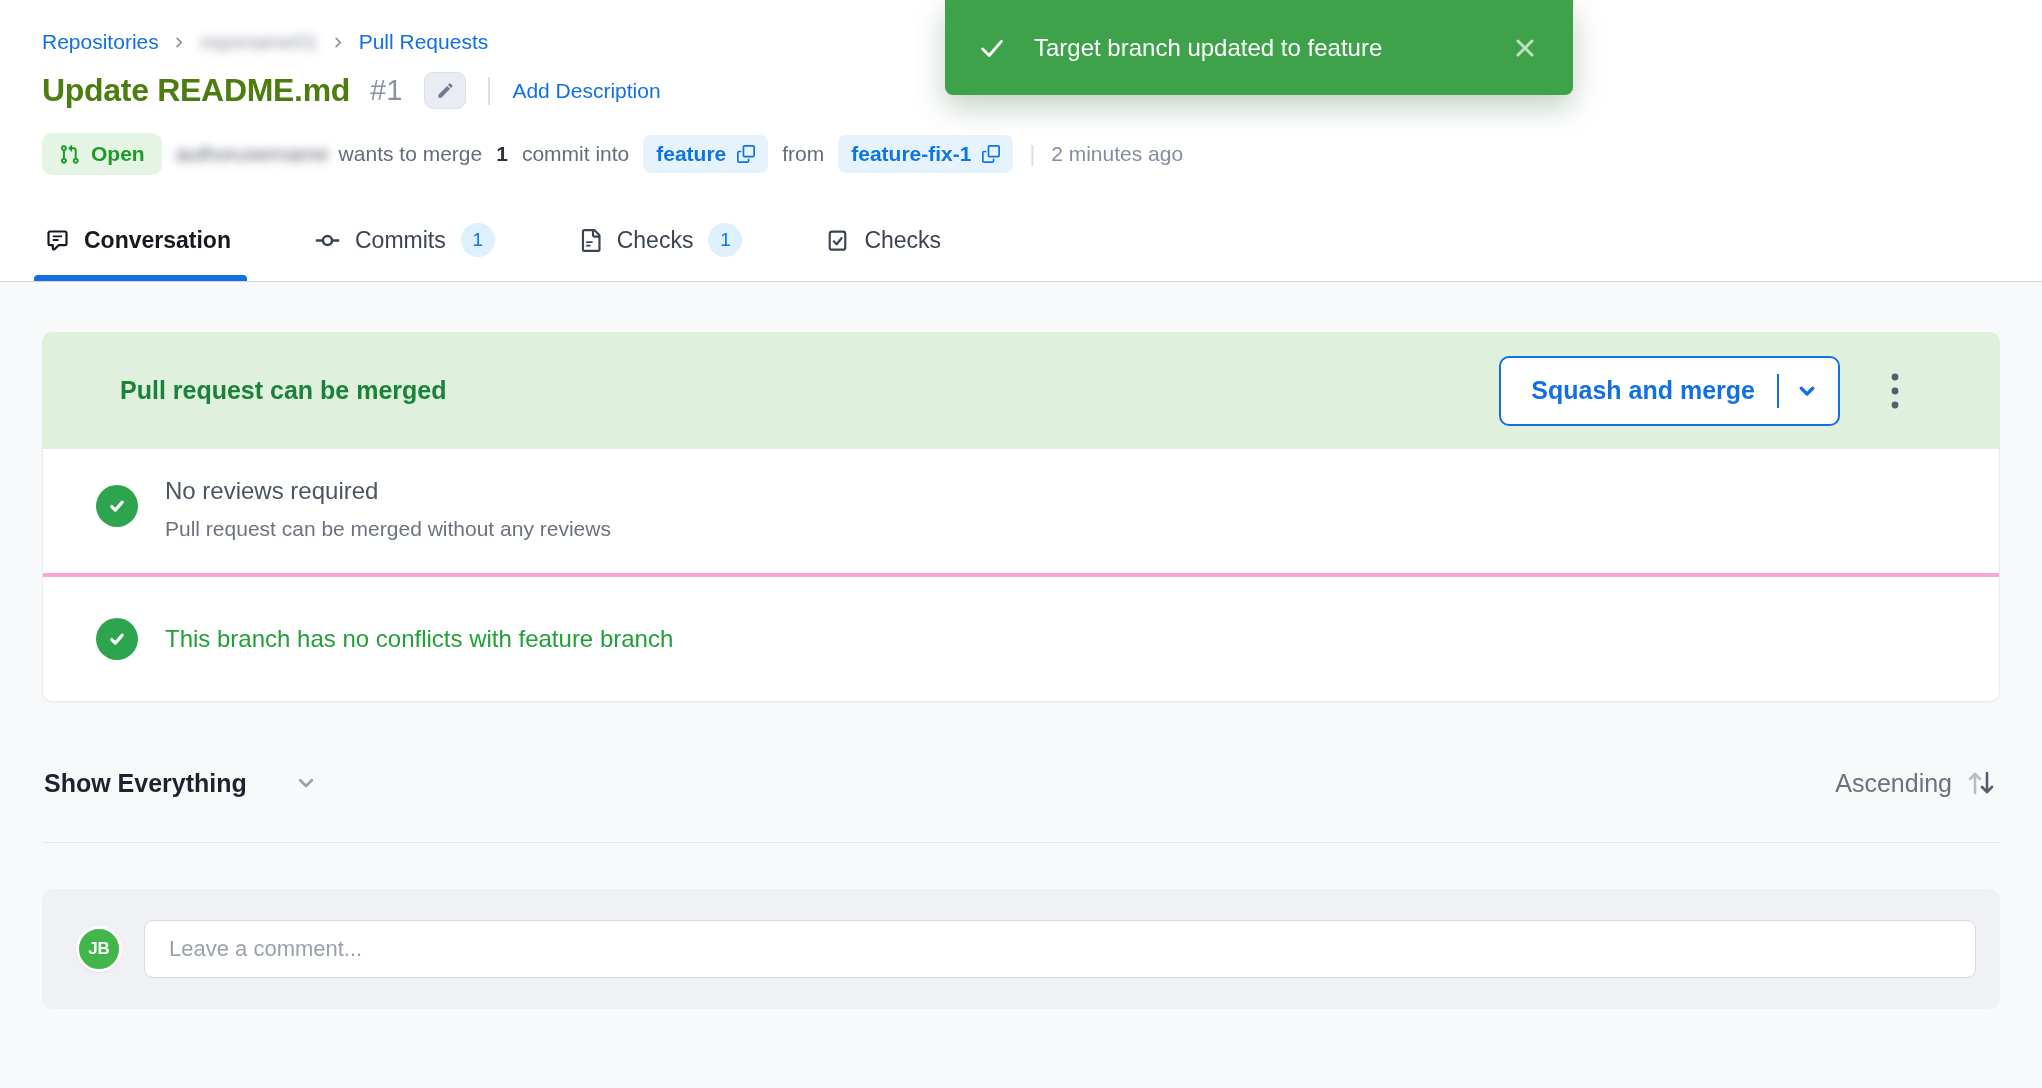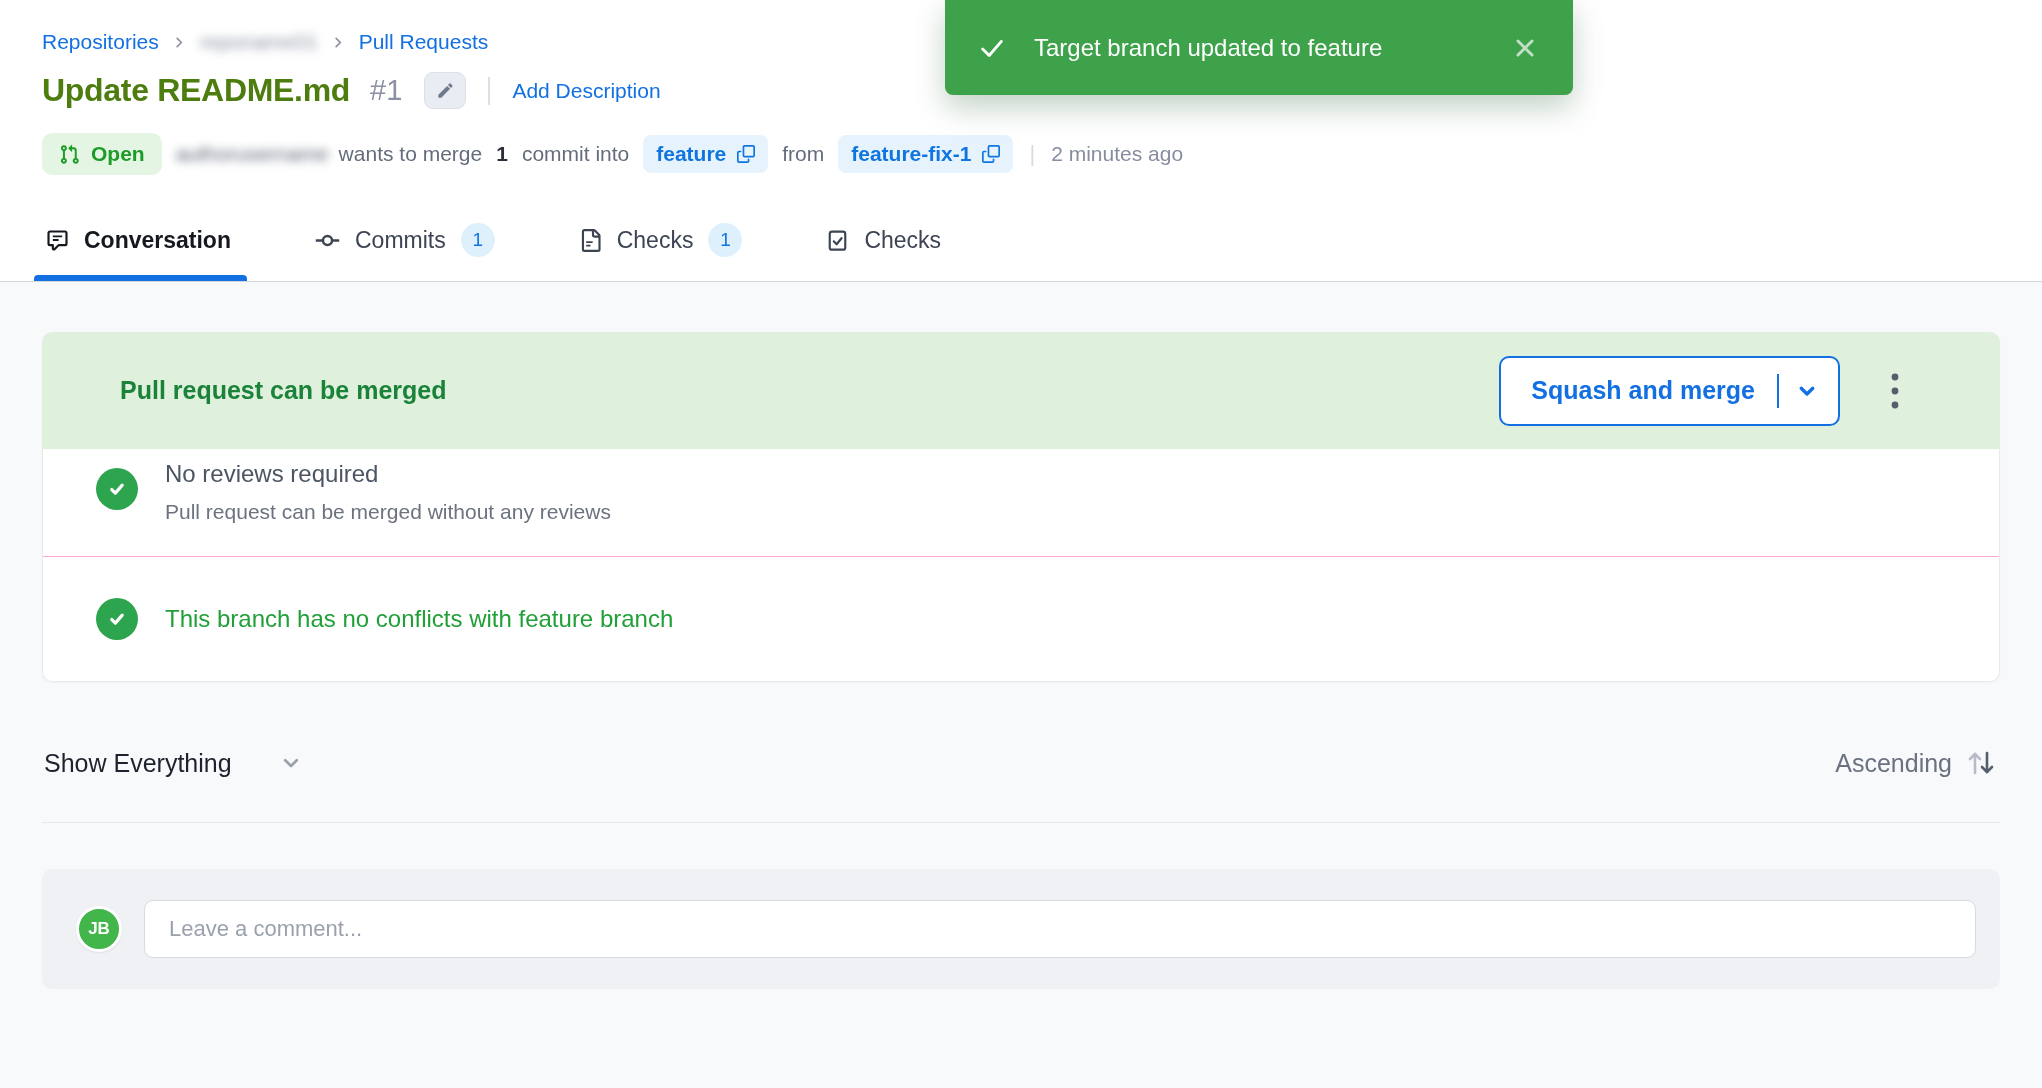--- a/index.html
+++ b/index.html
@@ -52,32 +52,32 @@
                   display:flex; align-items:center; padding:0 96px 0 78px; }
   .merge-title { font-size:25px; font-weight:700; color:#1a8239; }
   .merge-btn { margin-left:auto; display:flex; align-items:center; background:#ffffff;
                border:2px solid #1270e3; border-radius:10px; height:70px; padding:0 20px 0 30px;
                color:#1270e3; font-size:25px; font-weight:700; cursor:pointer; }
   .merge-btn-div { width:2px; height:34px; background:#1270e3; margin:0 17px 0 22px; }
   .kebab-btn { margin-left:46px; padding:6px 4px; cursor:pointer; }
 
   .checks-list { background:#ffffff; border:1px solid #e8eaee; border-top:none; border-radius:0 0 10px 10px; }
   .check-row { display:flex; padding:0 40px 0 53px; }
-  .check-row.first { padding-top:11px; padding-bottom:32px; border-bottom:1px solid #f9a8d4; }
+  .check-row.first { padding-top:28px; padding-bottom:32px; border-bottom:4px solid #f9a8d4; }
   .check-row.second { align-items:center; height:124px; }
   .check-circle { width:42px; height:42px; border-radius:50%; background:#2da44e; flex:none;
                   display:flex; align-items:center; justify-content:center; }
   .check-row.first .check-circle { margin-top:8px; }
   .check-texts { margin-left:27px; }
   .check-title { font-size:24px; color:#4b5563; }
   .check-sub { margin-top:12px; font-size:21px; color:#6b7280; }
   .check-row.second .check-title { color:#21a038; }
 
   .filter-bar { margin-top:56px; display:flex; align-items:center; padding:0 2px; height:50px; }
-  .show-filter { display:flex; align-items:center; gap:48px; font-size:25px; font-weight:400;
+  .show-filter { display:flex; align-items:center; gap:48px; font-size:25px; font-weight:700;
                  color:#1d222e; cursor:pointer; }
   .sort-control { margin-left:auto; display:flex; align-items:center; gap:12px; font-size:25px;
                   color:#6a7180; cursor:pointer; }
 
   .section-divider { margin-top:34px; height:1px; background:#e6e8ec; }
 
   .comment-card { margin-top:46px; background:#eff1f4; border-radius:10px; height:120px;
                   display:flex; align-items:center; padding:0 24px 0 34px; }
   .avatar { width:46px; height:46px; border-radius:50%; background:#42b64a; border:3px solid #ffffff;
             color:#ffffff; font-weight:700; font-size:17px; display:flex; align-items:center;

